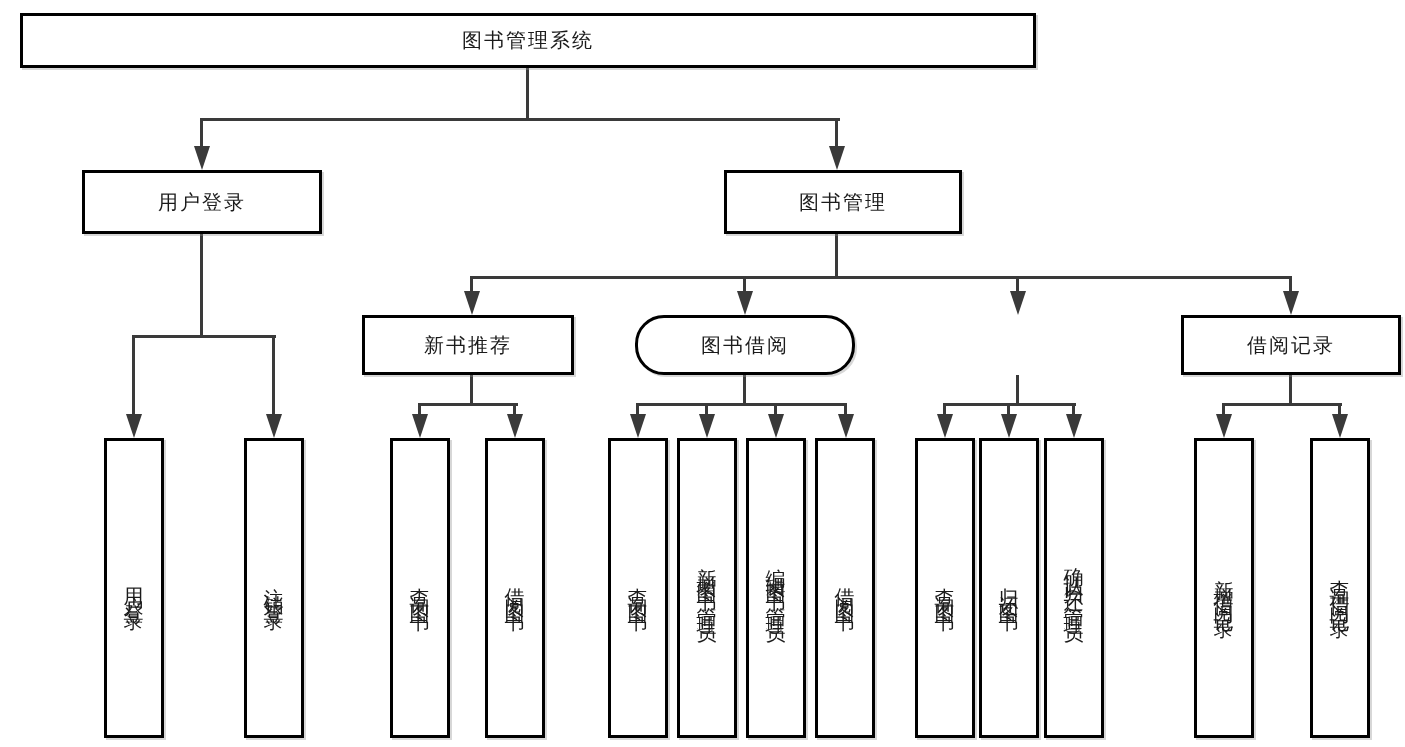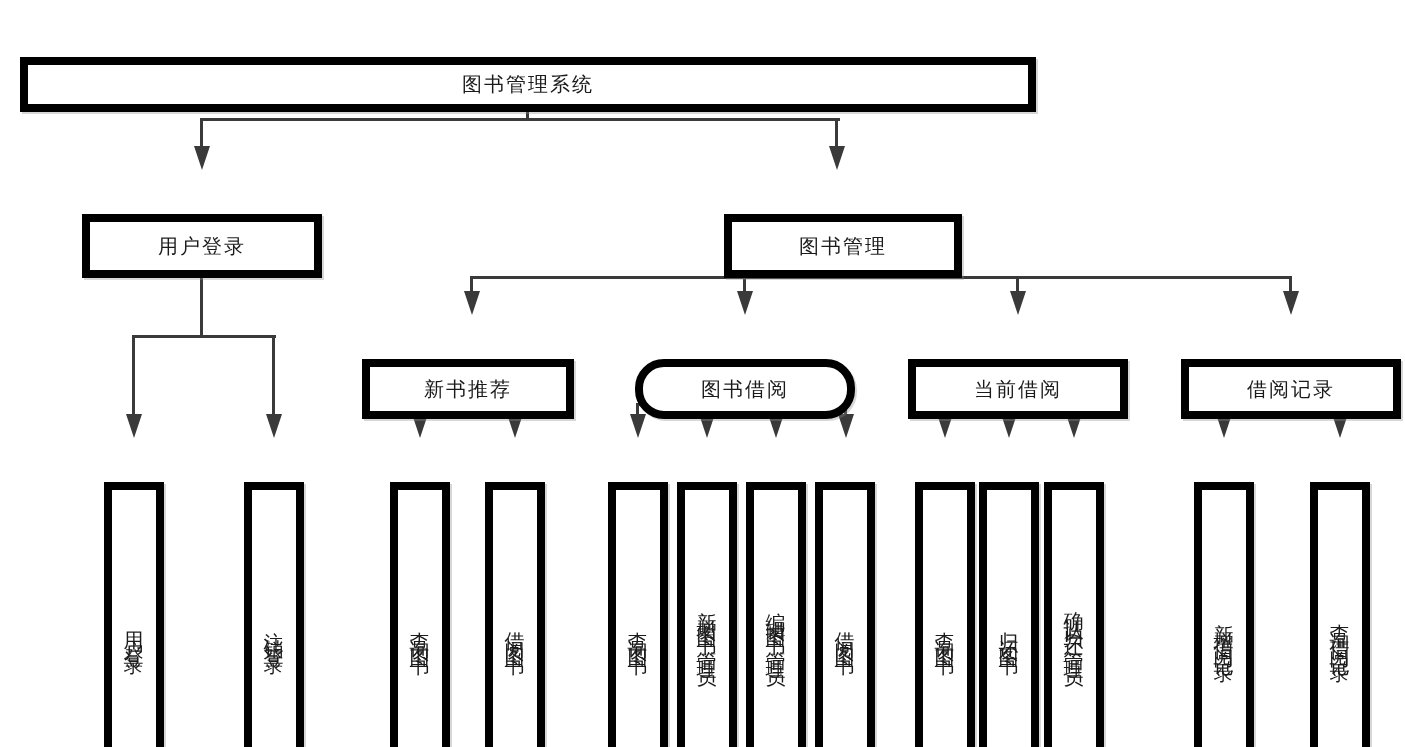--- a/index.html
+++ b/index.html
@@ -3,26 +3,25 @@
 <meta charset="utf-8">
 <style>
   html, body { margin:0; padding:0; background:#fff; }
   .canvas {
     position:relative; width:1405px; height:747px; background:#ffffff;
     font-family:"Liberation Sans", sans-serif; overflow:hidden;
   }
   
   .node {
     position:absolute; box-sizing:border-box;
-    border:8px solid #000000; background:#ffffff;
+    border:3px solid #000000; background:#ffffff;
     display:flex; align-items:center; justify-content:center;
     color:#1b1b1b; font-size:20px;
     box-shadow:2px 2px 0 rgba(140,140,140,0.35);
     z-index:2;
-    margin-top:44px;
   }
   .node .lbl { letter-spacing:2px; white-space:nowrap; }
   .node.vert .lbl {
     writing-mode:vertical-rl; text-orientation:mixed;
     letter-spacing:8px; line-height:1; white-space:normal;
   }
   
   .line { position:absolute; background:#3a3a3a; z-index:1; }
   .line.v { width:3px; }
   .line.h { height:3px; }
@@ -112,23 +111,20 @@
   <div class="node" style="left:724px; top:170px; width:238px; height:64px;">
     <span class="lbl">图书管理</span>
   </div>
 
   <div class="node" style="left:362px; top:315px; width:212px; height:60px;">
     <span class="lbl">新书推荐</span>
   </div>
   <div class="node" style="left:635px; top:315px; width:220px; height:60px;border-radius:29px;">
     <span class="lbl">图书借阅</span>
   </div>
-  <div class="node" style="left:908px; top:315px; width:220px; height:60px;">
-    <span class="lbl">当前借阅</span>
-  </div>
   <div class="node" style="left:1181px; top:315px; width:220px; height:60px;">
     <span class="lbl">借阅记录</span>
   </div>
 
   <div class="node vert" style="left:104px; top:438px; width:60px; height:300px;">
     <span class="lbl">用户登录</span>
   </div>
   <div class="node vert" style="left:244px; top:438px; width:60px; height:300px;">
     <span class="lbl">注销登录</span>
   </div>

